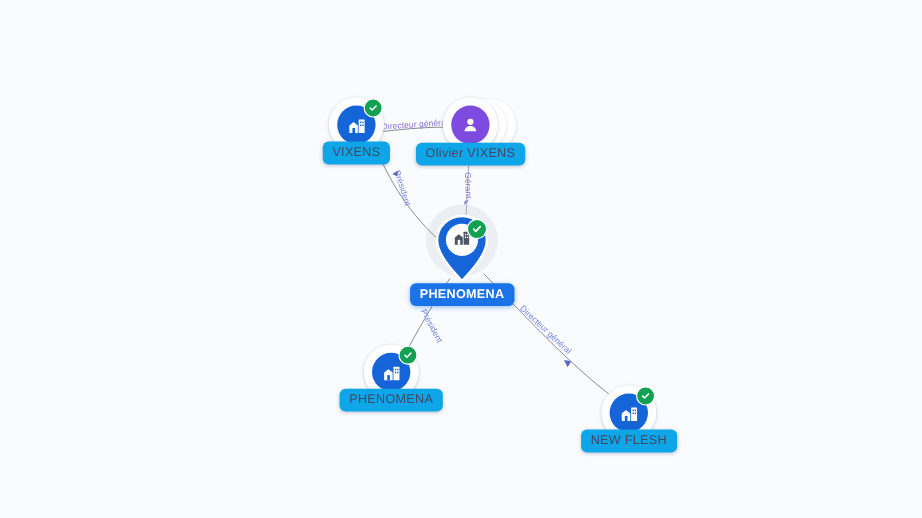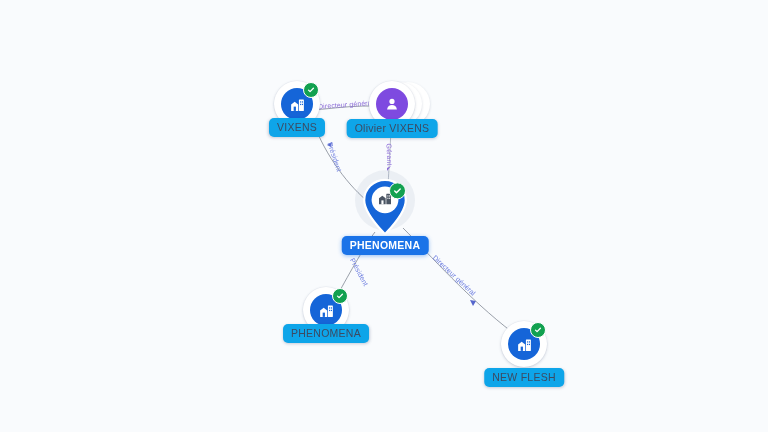--- a/index.html
+++ b/index.html
@@ -299,16 +299,16 @@
             <rect x="6.6" y="15" width="3.2" height="6" fill="#1565d8"></rect>
           </svg>
         </div>
         <div class="badge-check">
           <svg width="8" height="8" viewBox="0 0 12 12">
             <path d="M2.3 6.2 L4.6 8.5 L9.6 3.4" stroke="#ffffff" stroke-width="1.9" fill="none" stroke-linecap="round" stroke-linejoin="round"></path>
           </svg>
         </div>
       </div>
     </div>
-    <div class="node-label" style="left:0px; top:14px;margin-top:10px;">NEW FLESH</div>
+    <div class="node-label" style="left:0px; top:14px;">NEW FLESH</div>
   </div>
 
 </div>
 
 </body></html>

